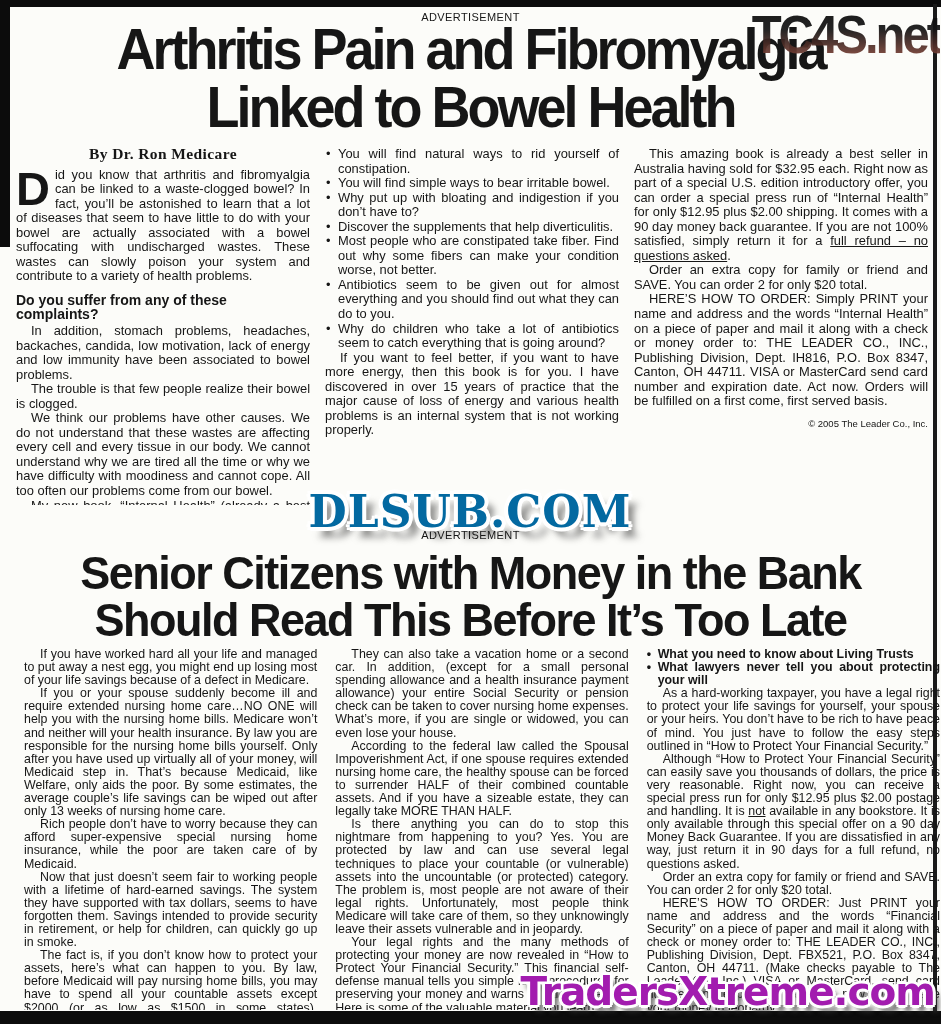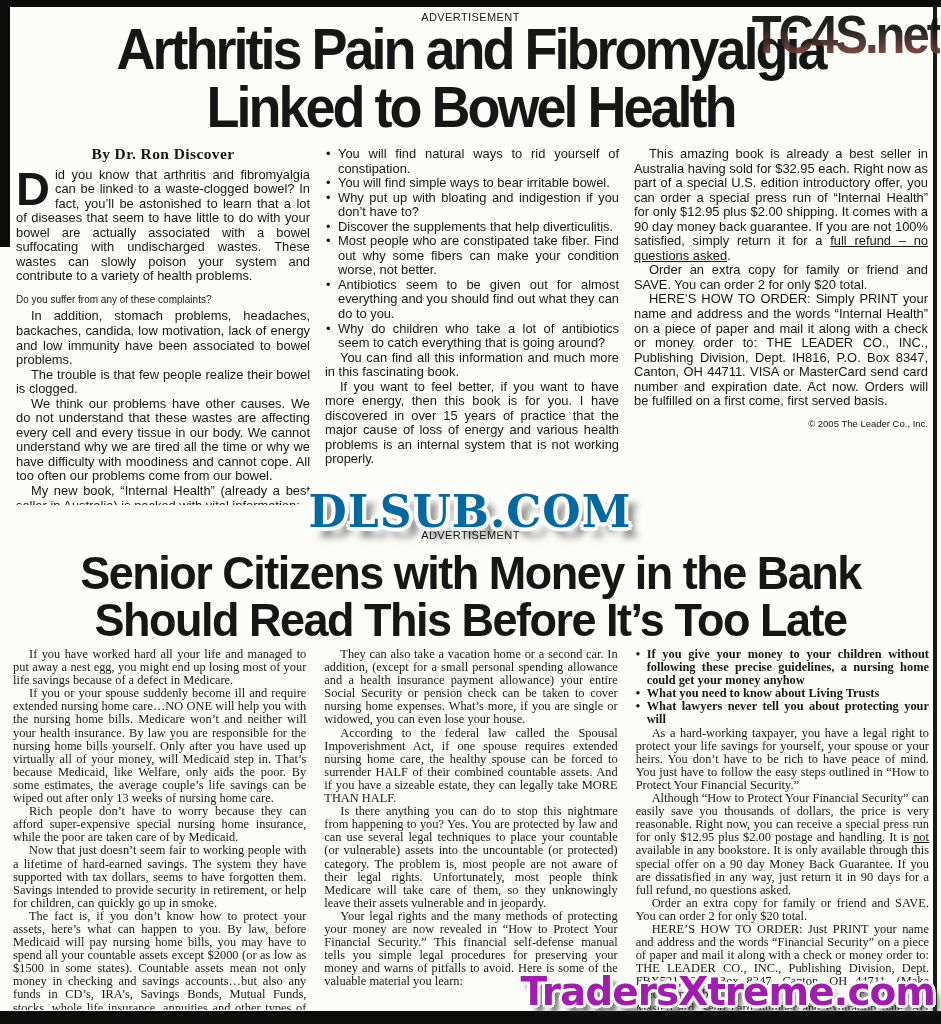--- a/index.html
+++ b/index.html
@@ -22,34 +22,34 @@
            transform:scaleY(1.06);transform-origin:top center;}
   .ad1-cols{position:absolute;top:147px;left:16px;width:912px;height:358px;
             display:flex;gap:15px;overflow:hidden;}
   .ad1-cols .col{flex:1;font-size:12.9px;line-height:14.55px;text-align:justify;}
   .byline{text-align:center;font-family:"Liberation Serif",serif;font-weight:bold;
           font-size:15.5px;letter-spacing:.4px;margin:0 0 6px 0;}
   .ad1-cols p{margin:0;}
   .ad1-cols p.ind{text-indent:15px;}
   .dropcap{float:left;font-size:47px;line-height:35px;font-weight:bold;
            padding:3px 5px 0 0;}
-  h3.subhead{font-size:10px;margin:9px 0 2px 0;text-align:left;font-weight:normal;}
+  h3.subhead{font-size:14px;margin:9px 0 2px 0;text-align:left;font-weight:bold;}
   ul.blt{list-style:none;margin:0;padding:0;}
   ul.blt li{position:relative;padding-left:13px;margin:0;}
   ul.blt li::before{content:"•";position:absolute;left:1px;top:0;}
   .copyright{text-align:right;font-size:9.5px;margin-top:8px;}
   .u{text-decoration:underline;}
 
   
   h2.head2{position:absolute;top:549px;left:10px;width:921px;margin:0;text-align:center;
            font-size:45px;line-height:46px;font-weight:bold;letter-spacing:-1.5px;
            transform:scaleY(1.04);transform-origin:top center;}
-  .ad2-cols{position:absolute;top:648px;left:13px;width:916px;height:362px;
+  .ad2-cols{position:absolute;top:648px;left:24px;width:916px;height:362px;
             display:flex;gap:18px;overflow:hidden;z-index:1;
-            font-family:Liberation Serif, serif;}
+            font-family:Liberation Sans, sans-serif;}
   .ad2-cols .col{flex:1;font-size:12.4px;line-height:13.1px;text-align:justify;}
   .ad2-cols p{margin:0;}
   .ad2-cols p.ind{text-indent:16px;}
   ul.blt2{list-style:none;margin:0;padding:0;font-weight:bold;}
   ul.blt2 li{position:relative;padding-left:11px;}
   ul.blt2 li::before{content:"•";position:absolute;left:0;top:0;}
 
   
   .wm{position:absolute;white-space:nowrap;}
   .wm-tc4s{top:4px;right:1px;z-index:5;font-weight:bold;font-size:49px;letter-spacing:-3px;
@@ -83,40 +83,39 @@
 
   <div class="ad-label ad1-label">ADVERTISEMENT</div>
 
   <h1 class="head1">
     <span>Arthritis Pain and Fibromyalgia</span><br>
     <span>Linked to Bowel Health</span>
   </h1>
 
   <div class="ad1-cols">
     <div class="col">
-      <div class="byline">By Dr. Ron Discover</div>
+      <div class="byline">By Dr. Ron Medicare</div>
       <p><span class="dropcap">D</span><span>id you know that arthritis and fibromyalgia can be linked to a waste-clogged bowel? In fact, you’ll be astonished to learn that a lot of diseases that seem to have little to do with your bowel are actually associated with a bowel suffocating with undischarged wastes. These wastes can slowly poison your system and contribute to a variety of health problems.</span></p>
       <h3 class="subhead">Do you suffer from any of these complaints?</h3>
       <p class="ind">In addition, stomach problems, headaches, backaches, candida, low motivation, lack of energy and low immunity have been associated to bowel problems.</p>
       <p class="ind">The trouble is that few people realize their bowel is clogged.</p>
       <p class="ind">We think our problems have other causes. We do not understand that these wastes are affecting every cell and every tissue in our body. We cannot understand why we are tired all the time or why we have difficulty with moodiness and cannot cope. All too often our problems come from our bowel.</p>
       <p class="ind">My new book, “Internal Health” (already a best seller in Australia) is packed with vital information:</p>
     </div>
 
     <div class="col">
       <ul class="blt">
         <li>You will find natural ways to rid yourself of constipation.</li>
         <li>You will find simple ways to bear irritable bowel.</li>
         <li>Why put up with bloating and indigestion if you don’t have to?</li>
         <li>Discover the supplements that help diverticulitis.</li>
         <li>Most people who are constipated take fiber. Find out why some fibers can make your condition worse, not better.</li>
         <li>Antibiotics seem to be given out for almost everything and you should find out what they can do to you.</li>
         <li>Why do children who take a lot of antibiotics seem to catch everything that is going around?</li>
       </ul>
-      <p class="ind">You can find all this information and much more in this fascinating book.</p>
       <p class="ind">If you want to feel better, if you want to have more energy, then this book is for you. I have discovered in over 15 years of practice that the major cause of loss of energy and various health problems is an internal system that is not working properly.</p>
 
     </div>
 
     <div class="col">
       <p class="ind"><span>This amazing book is already a best seller in Australia having sold for $32.95 each. Right now as part of a special U.S. edition introductory offer, you can order a special press run of “Internal Health” for only $12.95 plus $2.00 shipping. It comes with a 90 day money back guarantee. If you are not 100% satisfied, simply return it for a </span><span class="u">full refund – no questions asked</span><span>.</span></p>
       <p class="ind">Order an extra copy for family or friend and SAVE. You can order 2 for only $20 total.</p>
       <p class="ind">HERE’S HOW TO ORDER: Simply PRINT your name and address and the words “Internal Health” on a piece of paper and mail it along with a check or money order to: THE LEADER CO., INC., Publishing Division, Dept. IH816, P.O. Box 8347, Canton, OH 44711. VISA or MasterCard send card number and expiration date. Act now. Orders will be fulfilled on a first come, first served basis.</p>
       <div class="copyright">© 2005 The Leader Co., Inc.</div>
     </div>
@@ -140,21 +139,20 @@
 
     <div class="col">
       <p class="ind">They can also take a vacation home or a second car. In addition, (except for a small personal spending allowance and a health insurance payment allowance) your entire Social Security or pension check can be taken to cover nursing home expenses. What’s more, if you are single or widowed, you can even lose your house.</p>
       <p class="ind">According to the federal law called the Spousal Impoverishment Act, if one spouse requires extended nursing home care, the healthy spouse can be forced to surrender HALF of their combined countable assets. And if you have a sizeable estate, they can legally take MORE THAN HALF.</p>
       <p class="ind">Is there anything you can do to stop this nightmare from happening to you? Yes. You are protected by law and can use several legal techniques to place your countable (or vulnerable) assets into the uncountable (or protected) category. The problem is, most people are not aware of their legal rights.  Unfortunately, most people think Medicare will take care of them, so they unknowingly leave their assets vulnerable and in jeopardy.</p>
       <p class="ind">Your legal rights and the many methods of protecting your money are now revealed in “How to Protect Your Financial Security.” This financial self-defense manual tells you simple legal procedures for preserving your money and warns of pitfalls to avoid. Here is some of the valuable material you learn:</p>
     </div>
 
     <div class="col">
       <ul class="blt2">
-        <li>If you give your money to your children without following these precise guidelines, a nursing home could get your money anyhow</li>
         <li>What you need to know about Living Trusts</li>
         <li>What lawyers never tell you about protecting your will</li>
       </ul>
       <p class="ind">As a hard-working taxpayer, you have a legal right to protect your life savings for yourself, your spouse or your heirs. You don’t have to be rich to have peace of mind. You just have to follow the easy steps outlined in “How to Protect Your Financial Security.”</p>
       <p class="ind"><span>Although “How to Protect Your Financial Security” can easily save you thousands of dollars, the price is very reasonable. Right now, you can receive a special press run for only $12.95 plus $2.00 postage and handling. It is </span><span class="u">not</span><span> available in any bookstore. It is only available through this special offer on a 90 day Money Back Guarantee. If you are dissatisfied in any way, just return it in 90 days for a full refund, no questions asked.</span></p>
       <p class="ind">Order an extra copy for family or friend and SAVE. You can order 2 for only $20 total.</p>
       <p class="ind">HERE’S HOW TO ORDER: Just PRINT your name and address and the words “Financial Security” on a piece of paper and mail it along with a check or money order to: THE LEADER CO., INC., Publishing Division, Dept. FBX521, P.O. Box 8347, Canton, OH 44711. (Make checks payable to The Leader Co., Inc.) VISA or MasterCard, send card number and expiration date. Act now. Don’t leave your money in jeopardy.</p>
     </div>
   </div>
 

